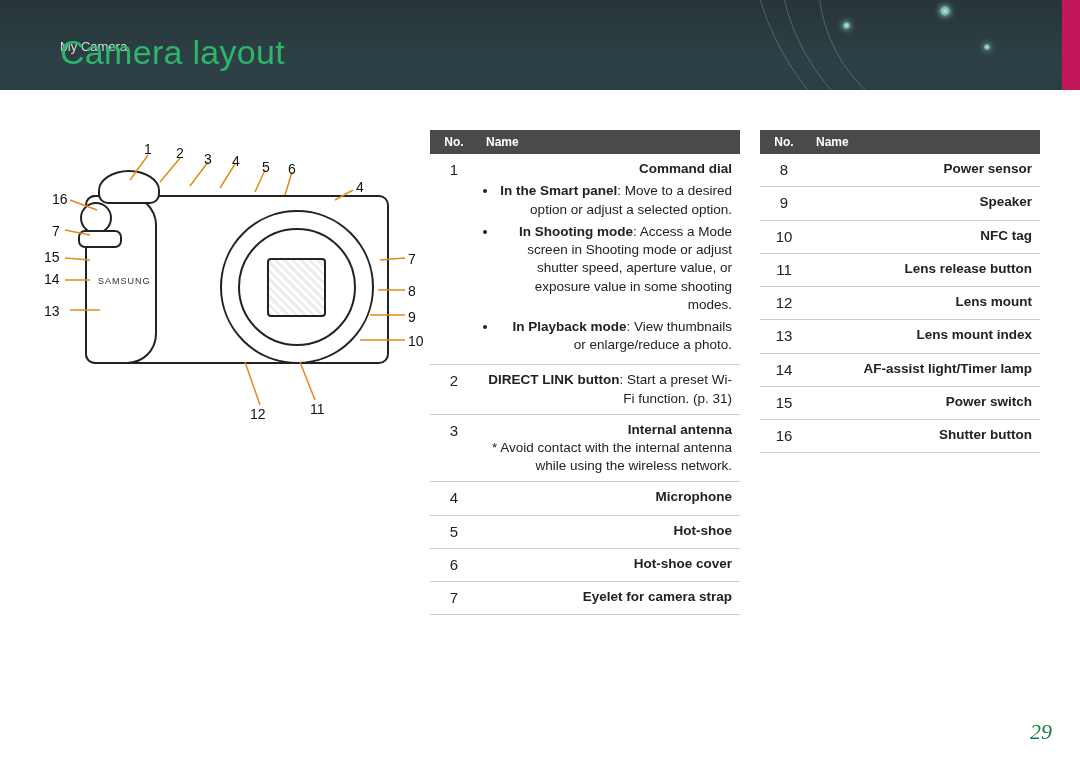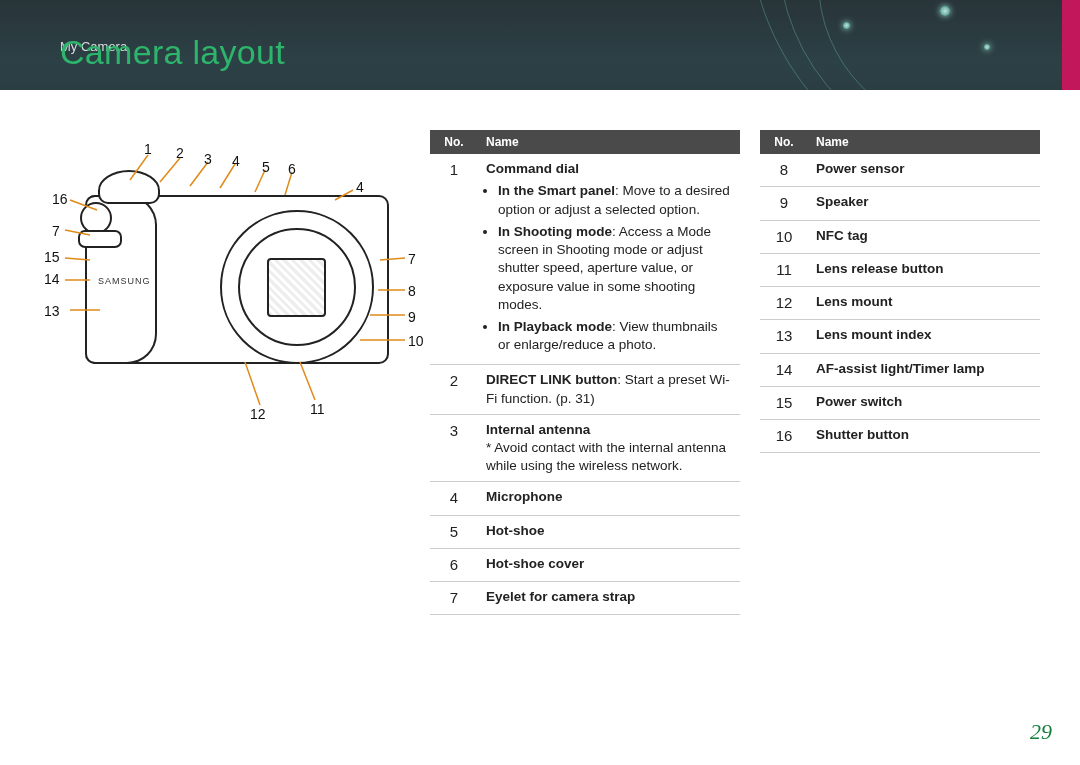--- a/index.html
+++ b/index.html
@@ -155,20 +155,21 @@
     font-weight: 600;
     text-align: left;
     padding: 4px 8px;
     font-size: 12px;
   }
   .parts-table thead th.no-col { width: 32px; text-align: center; }
   .parts-table tbody td {
     border-bottom: 1px solid #ccc;
     padding: 6px 8px;
     vertical-align: top;
+    text-align: right;
   }
   .parts-table tbody td.no-cell {
     text-align: center;
     width: 32px;
     font-size: 15px;
   }
   .parts-table .bold { font-weight: 700; }
   .desc-list { margin: 4px 0 0 0; padding-left: 12px; }
   .desc-list li { margin-bottom: 4px; }
   .page-number {

